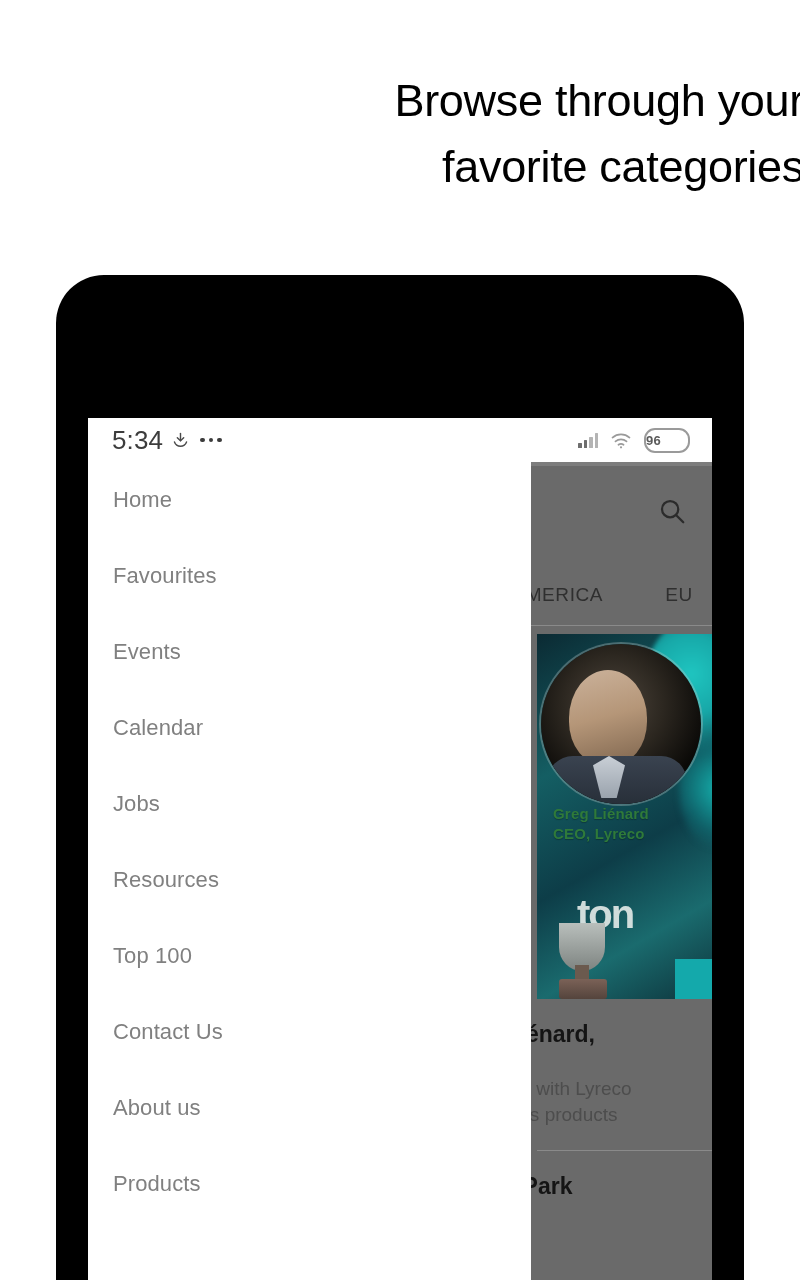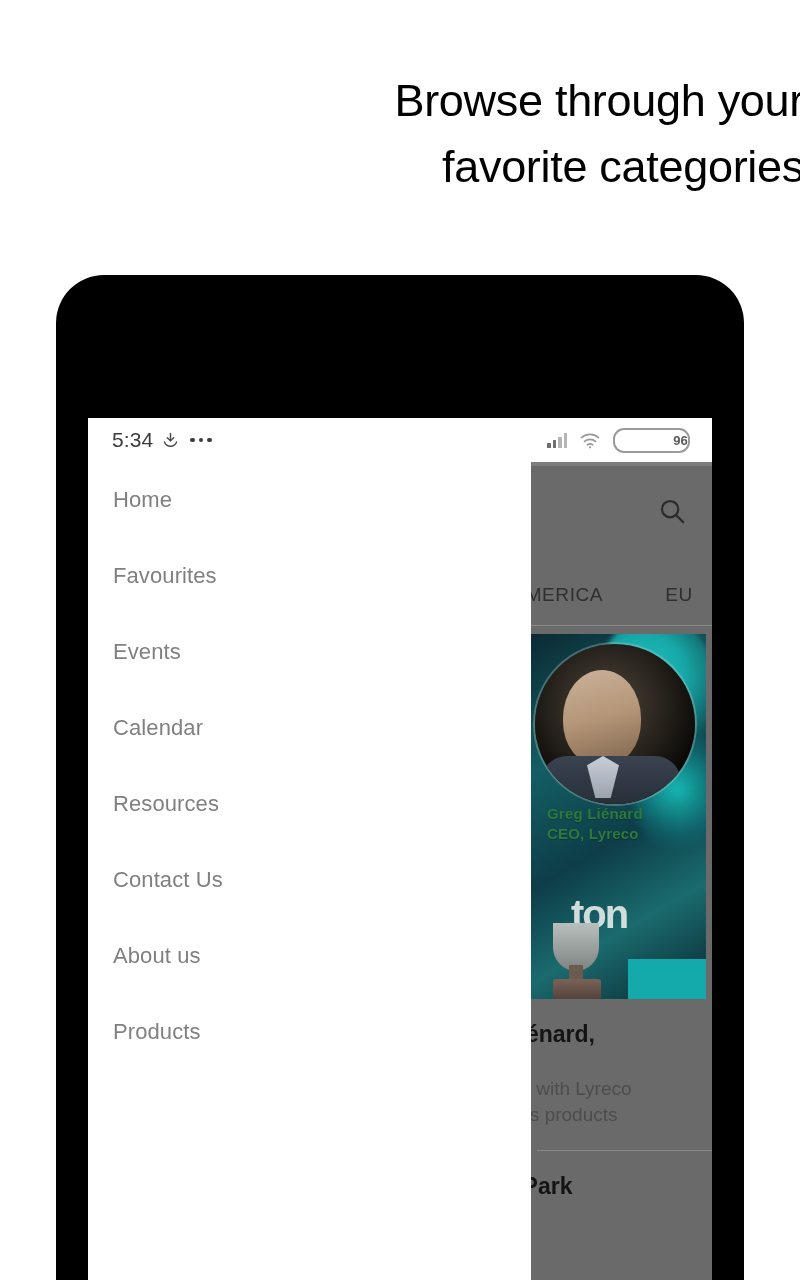--- a/index.html
+++ b/index.html
@@ -64,21 +64,21 @@
   }
   .sb-left {
     position: absolute;
     left: 24px; top: 0;
     height: 44px;
     display: flex;
     align-items: center;
     gap: 9px;
   }
   .sb-time {
-    font-size: 21px;
+    font-size: 26px;
     color: #3c3c3c;
     font-weight: 400;
     letter-spacing: 0.1px;
   }
   .sb-dl { width: 17px; height: 17px; display:block; }
   .sb-dots {
     display: flex; align-items: center; gap: 4px;
     margin-left: 2px;
   }
   .sb-dots i {
@@ -97,23 +97,22 @@
   .sig i { width: 3.5px; background: #9a9a9a; display:block; border-radius: 0.5px;}
   .sig i.b1 { height: 5px; background:#6e6e6e;}
   .sig i.b2 { height: 8px; background:#6e6e6e;}
   .sig i.b3 { height: 11px; background:#b4b4b4;}
   .sig i.b4 { height: 15px; background:#b4b4b4;}
   .wifi { width: 22px; height: 17px; display: block; }
   .batt {
     width: 42px; height: 21px;
     border: 2px solid #9a9a9a;
     border-radius: 11px;
-    display: flex; align-items: center; justify-content: flex-end;
+    display: flex; align-items: center; justify-content: flex-start;
     background: #ffffff;
-    padding-left: 31px;
   }
   .batt span {
     font-size: 13px; color: #5a5a5a; font-weight: 700;
     letter-spacing: 0.2px;
   }
 
   
   .backapp {
     position: absolute;
     left: 443px; top: 44px;
@@ -161,24 +160,26 @@
     background: #8a8a8a;
   }
 
   .back-card {
     position: absolute;
     left: 0; top: 172px;
     width: 181px;
   }
   .card-img {
     position: relative;
+    margin-left: 6px;
     width: 175px;
     height: 365px;
     overflow: hidden;
     background: linear-gradient(150deg,#0b2a33 0%, #145e63 30%, #0d3d48 55%, #1a6b6e 75%, #0a2730 100%);
+    padding-left: 41px;
   }
   .card-img .tealblob {
     position:absolute; right:-10px; top:-20px;
     width:120px; height:150px; border-radius:50%;
     background: radial-gradient(circle at 40% 40%, #1fc5c0 0%, #17a8a8 35%, rgba(20,90,100,0) 72%);
     filter: blur(2px);
   }
   .card-img .tealblob2 {
     position:absolute; right:-16px; top:90px;
     width:90px; height:130px; border-radius:50%;
@@ -375,21 +376,27 @@
         <div class="menu-item">
           <span>Favourites</span>
         </div>
         <div class="menu-item">
           <span>Events</span>
         </div>
         <div class="menu-item">
           <span>Calendar</span>
         </div>
         <div class="menu-item">
+          <span>Jobs</span>
+        </div>
+        <div class="menu-item">
           <span>Resources</span>
+        </div>
+        <div class="menu-item">
+          <span>Top 100</span>
         </div>
         <div class="menu-item">
           <span>Contact Us</span>
         </div>
         <div class="menu-item">
           <span>About us</span>
         </div>
         <div class="menu-item">
           <span>Products</span>
         </div>

